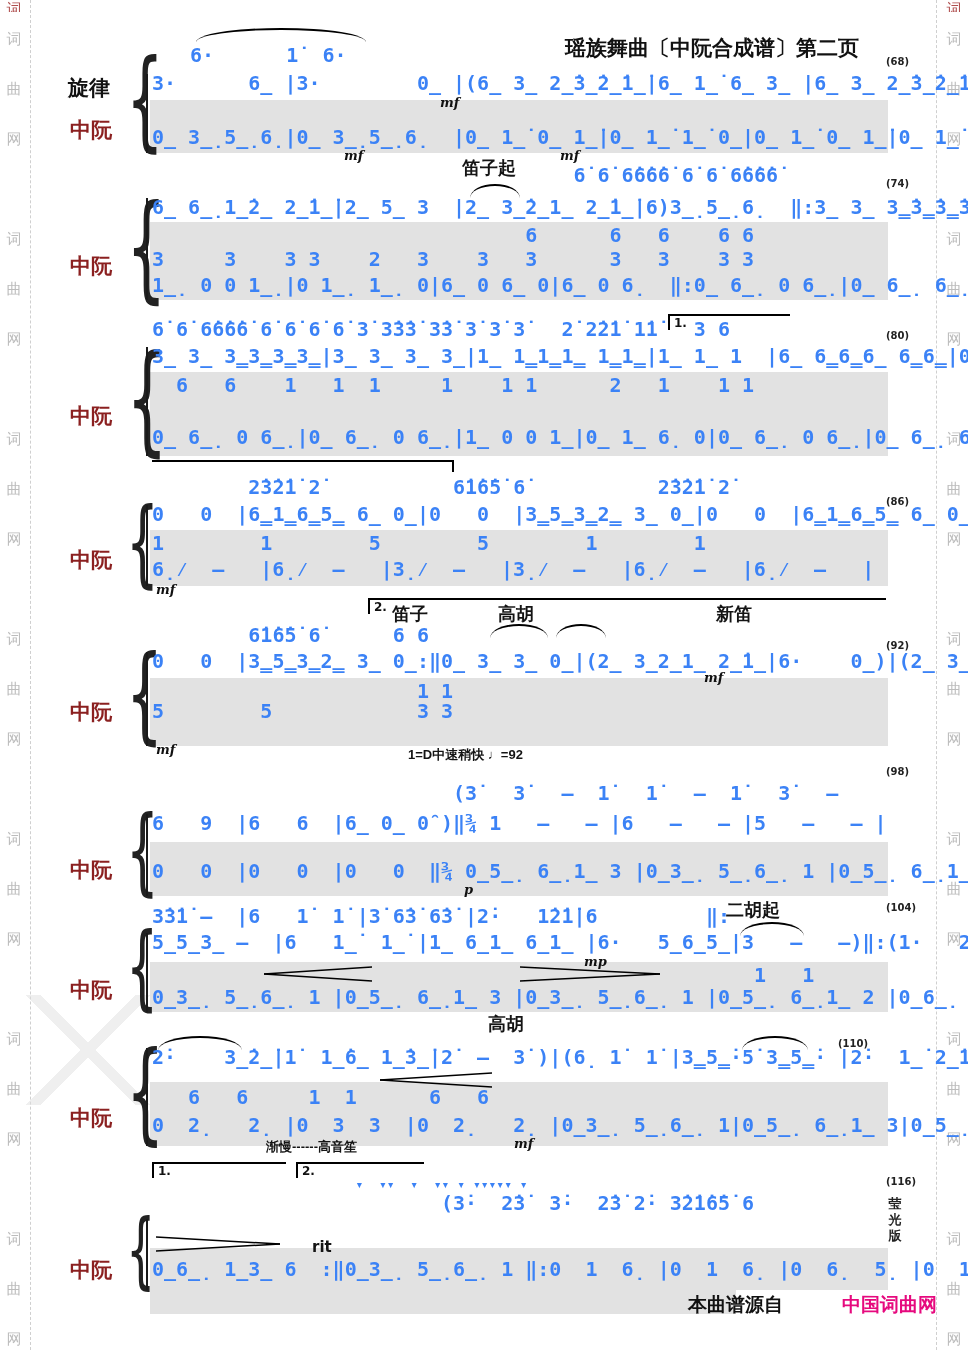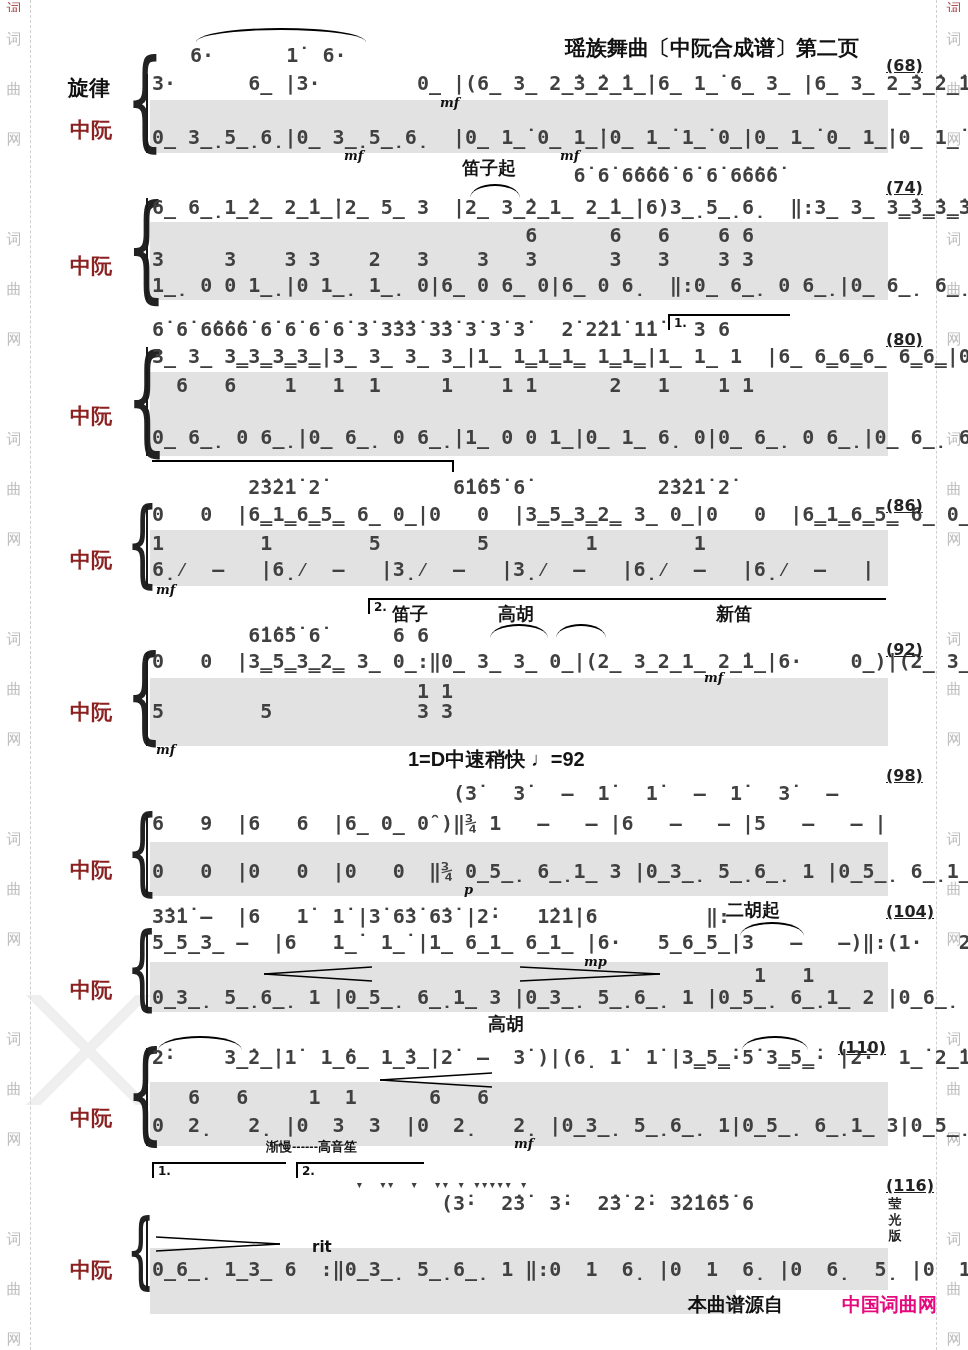--- a/index.html
+++ b/index.html
@@ -1,29 +1,29 @@
 <!DOCTYPE html>
 <html><head>
 <meta charset="utf-8">
 <style>
   html,body{margin:0;padding:0;background:#fff;}
   .page{position:relative;width:968px;height:1350px;background:#ffffff;overflow:hidden;
         font-family:"DejaVu Sans",sans-serif;color:#111;}
   .nt{position:absolute;font-family:"DejaVu Sans Mono","Liberation Mono",monospace;
-      font-weight:bold;font-size:20px;line-height:22px;white-space:pre;color:#404040;}
+      font-weight:bold;font-size:20px;line-height:22px;white-space:pre;color:#3b82f6;}
   .band{position:absolute;background:#e2e2e2;}
   .cjk{position:absolute;font-family:"Liberation Sans","DejaVu Sans",sans-serif;
        font-weight:bold;color:#141414;}
   .title{position:absolute;font-family:"DejaVu Serif","Liberation Serif",serif;
          font-weight:bold;font-size:21px;color:#111;}
   .zrlabel{position:absolute;font-family:"Liberation Serif","DejaVu Serif",serif;
            font-weight:bold;font-size:21px;color:#8b2020;}
   .mellabel{position:absolute;font-family:"Liberation Serif","DejaVu Serif",serif;
             font-weight:bold;font-size:21px;color:#111;}
-  .ref{position:absolute;font-size:16px;font-weight:bold;color:#222;text-decoration:underline;}
+  .ref{position:absolute;font-size:10px;font-weight:bold;color:#222;}
   .brace{position:absolute;color:#222;transform:scaleX(.55);transform-origin:left center;
          font-family:"DejaVu Sans",sans-serif;font-weight:normal;}
   .startline{position:absolute;width:2px;background:#1a1a1a;}
   .volta{position:absolute;border-top:2px solid #000;border-left:2px solid #000;
          font-size:12px;font-weight:bold;padding:0 0 0 4px;height:14px;}
   .phrase{position:absolute;border-top:2px solid #000;border-right:2px solid #000;height:10px;}
   .arc{position:absolute;border-top:2px solid #000;
        border-radius:50% 50% 0 0 / 100% 100% 0 0;height:12px;}
   .dyn{position:absolute;font-family:"DejaVu Serif","Liberation Serif",serif;
        font-style:italic;font-weight:bold;font-size:13px;color:#111;}
@@ -184,21 +184,21 @@
   <div class="cjk" style="left:498px;top:602px;font-size:18px">高胡</div>
   <div class="cjk" style="left:716px;top:602px;font-size:18px">新笛</div>
   <div class="arc" style="left:490px;top:624px;width:58px"></div>
   <div class="arc" style="left:556px;top:624px;width:50px"></div>
   <div class="nt" style="left:152px;top:624px">        6̇1̇6̇5̇ 6̇      6 6</div>
   <div class="nt" style="left:152px;top:650px">0   0  |3̳5̳3̳2̳ 3̲ 0̲:‖0̲ 3̲ 3̲ 0̲|(2̲ 3̲2̲1̲ 2̲̇1̲|6·    0̲)|(2̲ 3̲̇2̲1̲ 2̲̇1̲|</div>
   <div class="nt" style="left:152px;top:680px">                      1 1</div>
   <div class="nt" style="left:152px;top:700px">5        5            3 3</div>
   <div class="ref" style="left:886px;top:640px">(92)</div>
 
-  <div class="cjk" style="left:408px;top:746px;font-size:20px">1=D中速稍快 ♩=92</div>
+  <div class="cjk" style="left:408px;top:746px;font-size:13px">1=D中速稍快 ♩=92</div>
   <div class="nt" style="left:152px;top:782px">                         (3̇   3̇   –  1̇   1̇   –  1̇   3̇   –</div>
   <div class="nt" style="left:152px;top:812px">6   9  |6   6  |6̲ 0̲ 0̑ )‖¾ 1   –   – |6   –   – |5   –   – |</div>
   <div class="nt" style="left:152px;top:860px">0   0  |0   0  |0   0  ‖¾ 0̲5̲̣ 6̲̣1̲ 3 |0̲3̲̣ 5̲̣6̲̣ 1 |0̲5̲̣ 6̲̣1̲ 3 |</div>
   <div class="ref" style="left:886px;top:766px">(98)</div>
 
   <div class="cjk" style="left:726px;top:898px;font-size:18px">二胡起</div>
   <div class="arc" style="left:740px;top:922px;width:64px"></div>
   <div class="nt" style="left:152px;top:905px">3̇3̇1̇ –  |6   1̇  1̇ |3̇ 6̇3̇ 6̇3̇ |2̇·   1̇2̇1̇|6         ‖:</div>
   <div class="nt" style="left:152px;top:931px">5̲5̲3̲ –  |6   1̲̇  1̲̇ |1̲ 6̲1̲ 6̲1̲ |6·   5̲6̲5̲|3   –   –)‖:(1·   2̲ 1̲6̲|</div>
   <div class="nt" style="left:152px;top:964px">                                                  1   1</div>

